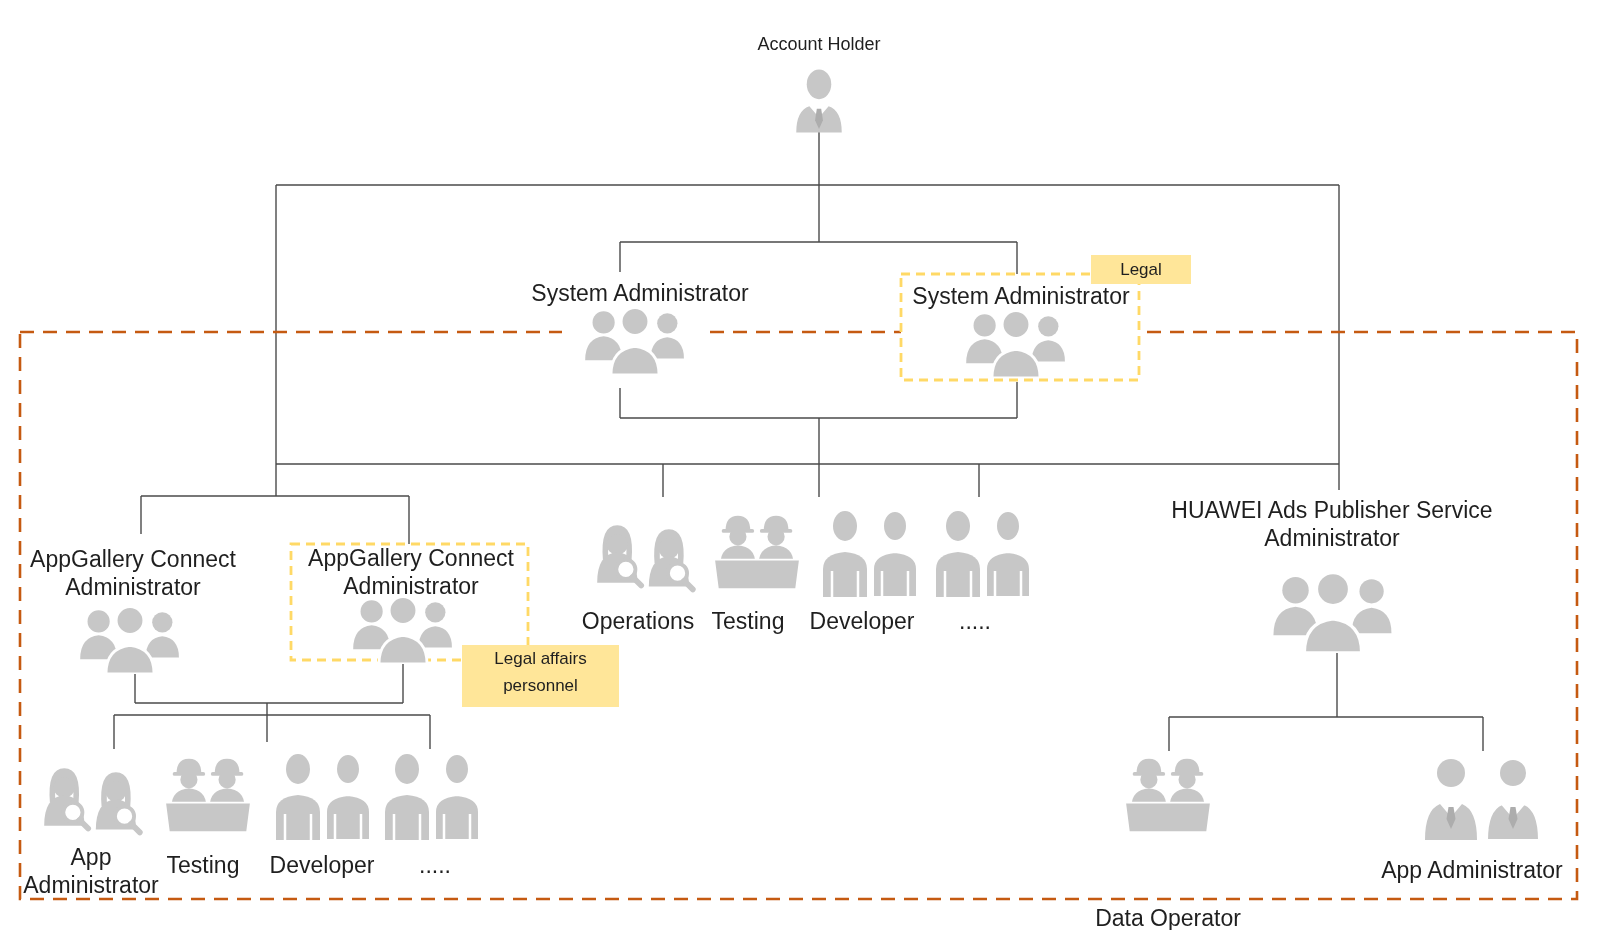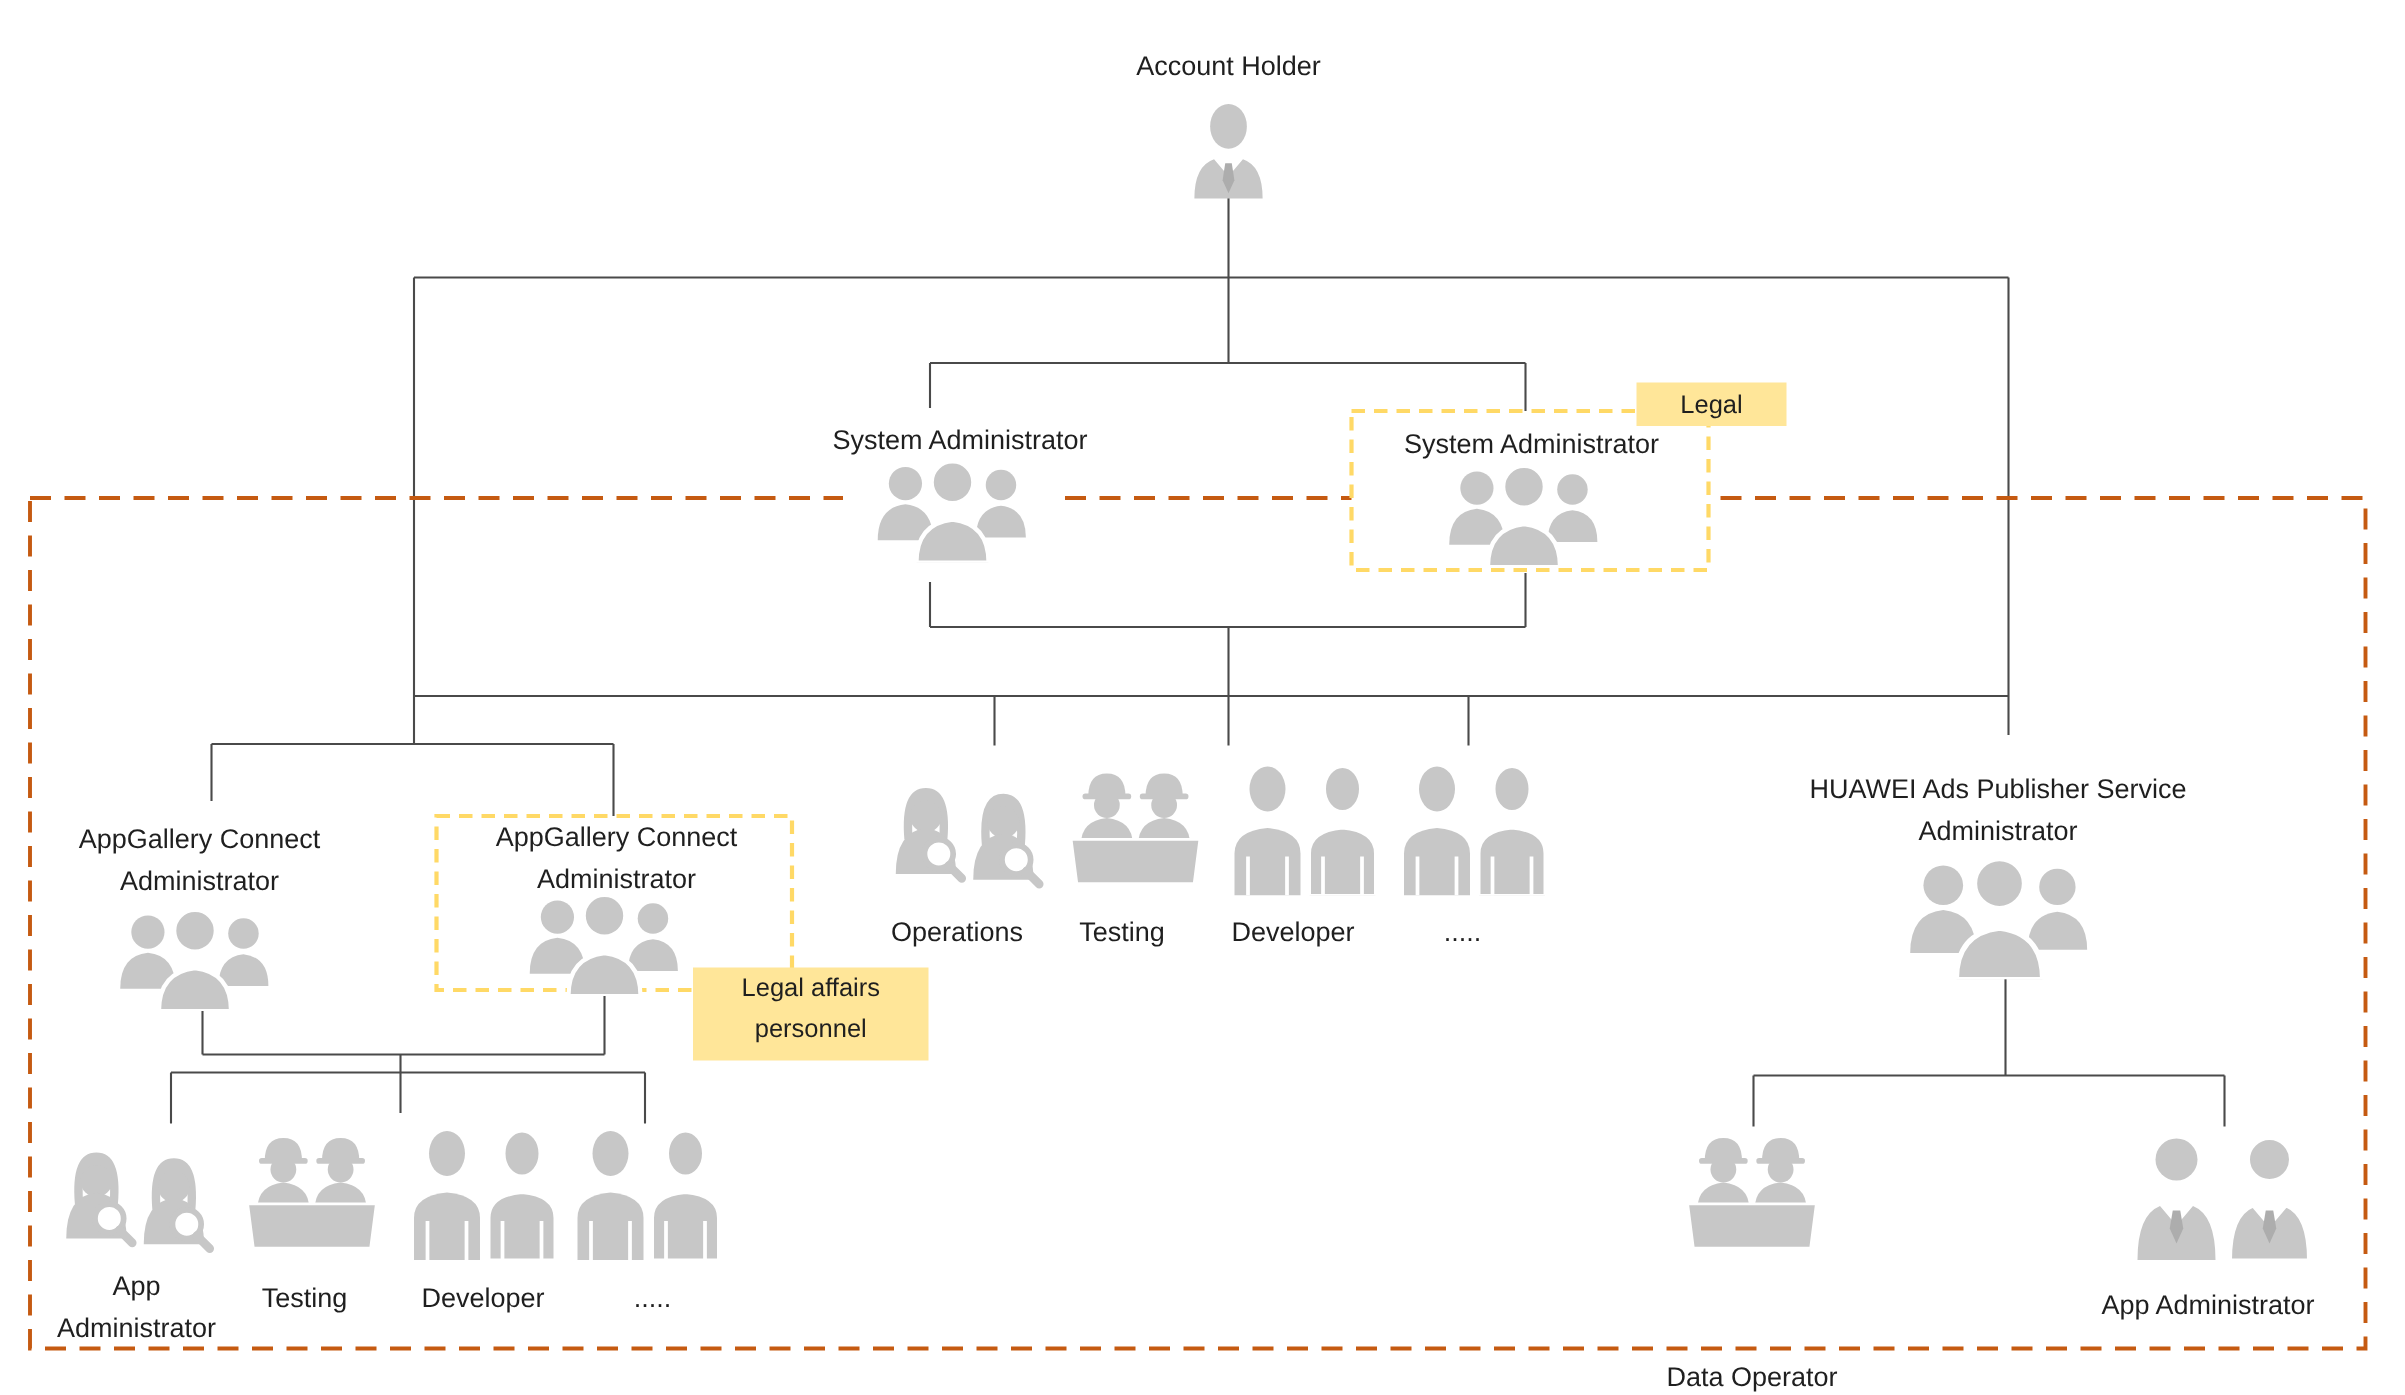--- a/index.html
+++ b/index.html
@@ -16,21 +16,21 @@
     position:relative;width:1603px;height:930px;background:#fff;overflow:hidden;
     font-family:"Liberation Sans","DejaVu Sans",sans-serif;color:var(--text-color);
   }
   #wires{position:absolute;left:0;top:0;z-index:1;}
   .tree{stroke:var(--line-color);stroke-width:1.4;}
   .boundary{fill:none;stroke:var(--boundary-orange);stroke-width:2.6;stroke-dasharray:14 9;}
   .goldbox{fill:#fff;stroke:var(--gold-border);stroke-width:2.8;stroke-dasharray:9 6;}
   .whitecover{fill:#fff;}
   .lbl{
     position:absolute;z-index:3;transform:translateX(-50%);
-    font-size:18px;line-height:28px;text-align:center;white-space:nowrap;
+    font-size:23px;line-height:28px;text-align:center;white-space:nowrap;
   }
   .lbl .ln{display:block;}
   .title{font-size:18px;}
   .icon{position:absolute;z-index:2;}
   .tag{
     position:absolute;z-index:4;background:var(--gold-fill);
     text-align:center;font-size:17px;color:var(--text-color);
   }
   #legal-tag{left:1091px;top:255px;width:100px;height:29px;line-height:29px;}
   #legal-affairs-tag{left:462px;top:645px;width:157px;height:62px;line-height:27px;padding-top:0;box-sizing:border-box;}
@@ -174,21 +174,21 @@
   <div class="lbl" style="left:411px;top:544px;">
     <span class="ln">AppGallery Connect</span>
     <span class="ln">Administrator</span>
   </div>
 
   <div class="lbl" style="left:638px;top:607px;">Operations</div>
   <div class="lbl" style="left:748px;top:607px;">Testing</div>
   <div class="lbl" style="left:862px;top:607px;">Developer</div>
   <div class="lbl" style="left:975px;top:607px;">.....</div>
 
-  <div class="lbl" style="left:1332px;top:512px;">
+  <div class="lbl" style="left:1332px;top:496px;">
     <span class="ln">HUAWEI Ads Publisher Service</span>
     <span class="ln">Administrator</span>
   </div>
 
   <div class="lbl" style="left:91px;top:799px;margin-top:44px;">
     <span class="ln">App</span>
     <span class="ln">Administrator</span>
   </div>
 
   <div class="lbl" style="left:203px;top:851px;">Testing</div>

